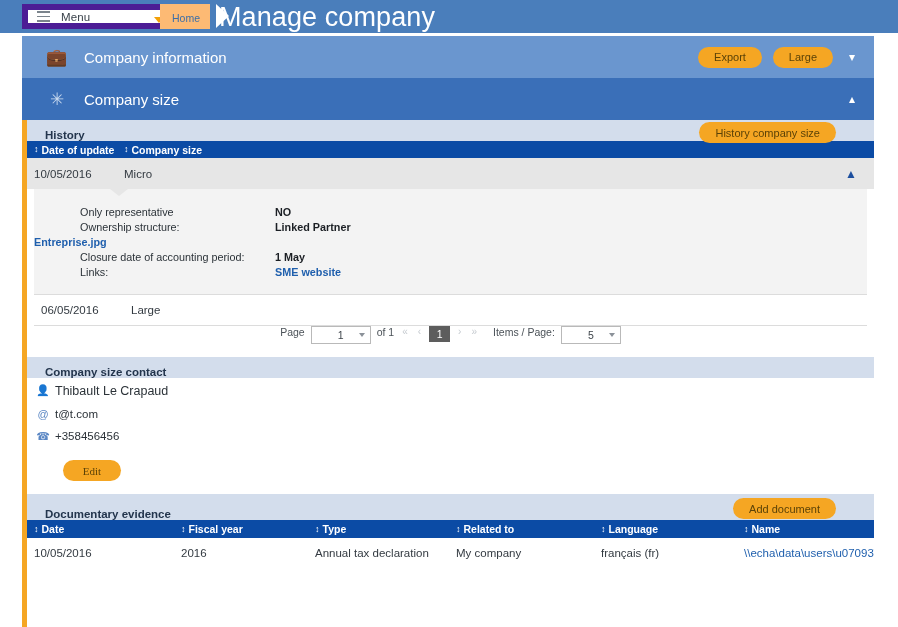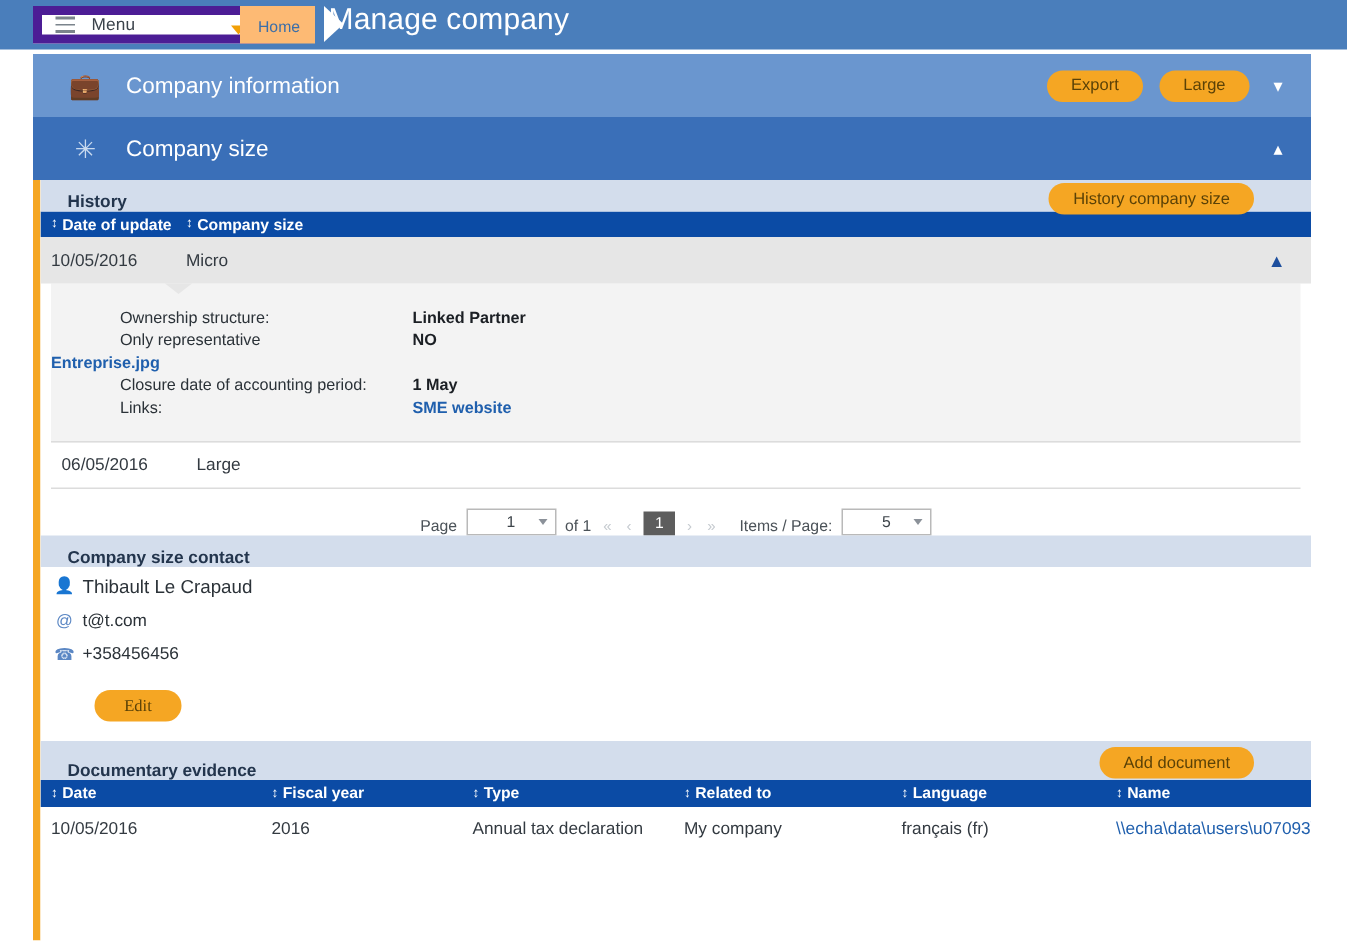--- a/index.html
+++ b/index.html
@@ -42,21 +42,21 @@
   }
   .home-chip span { font-size: 10.5px; color: #3b6ea8; }
   .home-arrow {
     position: absolute; left: 216px; top: 4px;
     width: 0; height: 0;
     border-top: 12.5px solid transparent; border-bottom: 12.5px solid transparent;
     border-left: 13px solid #ffffff;
   }
   .page-title {
     position: absolute; left: 219px; top: 2px;
-    font-size: 20px; color: #ffffff; font-weight: 400; letter-spacing: .1px;
+    font-size: 27px; color: #ffffff; font-weight: 400; letter-spacing: .1px;
   }
 
   
   .acc {
     position: absolute; left: 22px; width: 852px; height: 42px;
     display: flex; align-items: center;
   }
   .acc.info { top: 36px; background: #6a96cf; }
   .acc.size { top: 78px; background: #3a6fb8; }
   .acc-ico {
@@ -134,21 +134,21 @@
   }
   .drow { display: flex; font-size: 10.8px; line-height: 15px; }
   .dlbl { width: 195px; margin-left: 46px; color: #2b3238; }
   .dval { color: #1b1f24; font-weight: bold; }
   .dval.link { color: #1f5fad; font-weight: bold; }
 
   .hrow.plain { border-bottom: 1px solid #dcdcdc; margin: 0 7px; }
 
   
   .pager {
-    height: 31px; display: flex; align-items: flex-end; justify-content: center;
+    height: 31px; display: flex; align-items: flex-start; justify-content: center;
     gap: 6px; font-size: 10.5px; color: #4b5258;
   }
   .pg-select {
     width: 60px; height: 18px; border: 1px solid #b9b9b9; background: #ffffff;
     display: flex; align-items: center; justify-content: center;
     position: relative; font-size: 10.5px; color: #3d444a;
   }
   .pg-select .cr {
     position: absolute; right: 5px; top: 6px;
     width: 0; height: 0;
@@ -256,26 +256,26 @@
   </div>
 
   <div class="hrow sel">
     <span class="c1">10/05/2016</span>
     <span class="c2">Micro</span>
     <span class="rowchev">▲</span>
   </div>
 
   <div class="detail">
     <div class="drow">
+      <span class="dlbl">Only representative</span>
+      <span class="dval">NO</span>
+    </div>
+    <div class="drow">
       <span class="dlbl">Ownership structure:</span>
       <span class="dval">Linked Partner</span>
-    </div>
-    <div class="drow">
-      <span class="dlbl">Only representative</span>
-      <span class="dval">NO</span>
     </div>
     <div class="drow">
       <span class="dval link">Entreprise.jpg</span>
     </div>
     <div class="drow">
       <span class="dlbl">Closure date of accounting period:</span>
       <span class="dval">1 May</span>
     </div>
     <div class="drow">
       <span class="dlbl">Links:</span>

